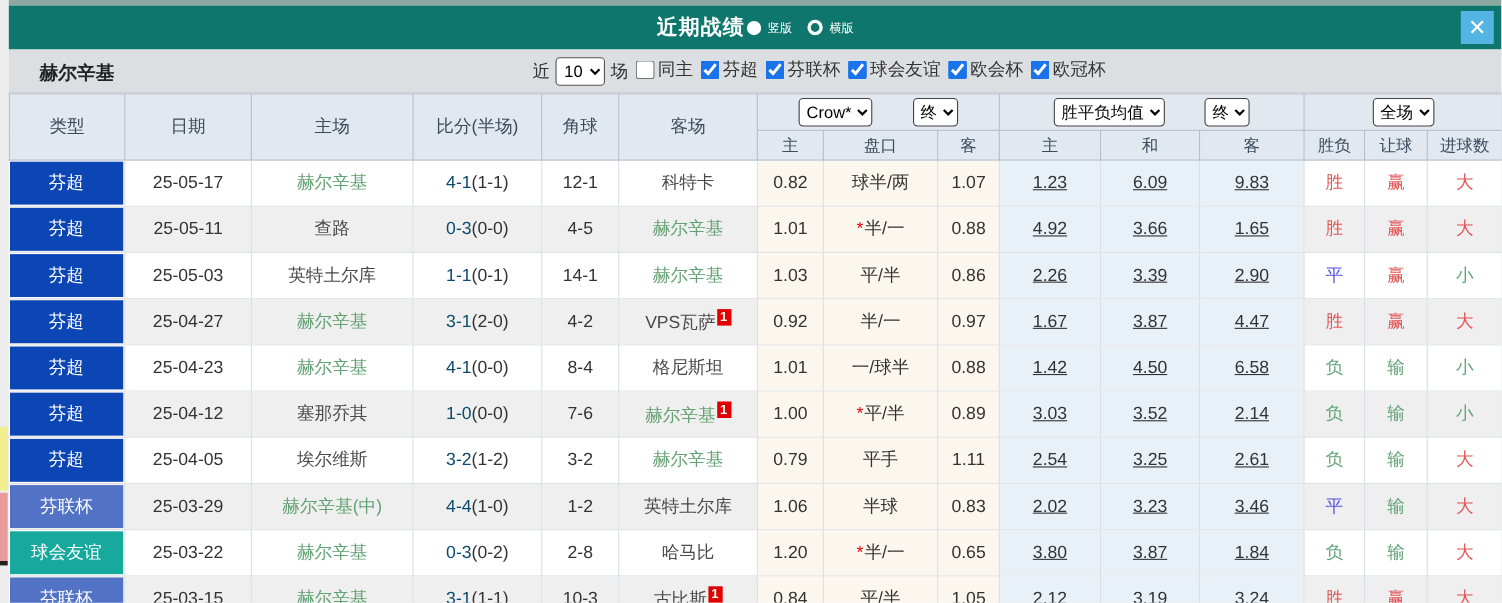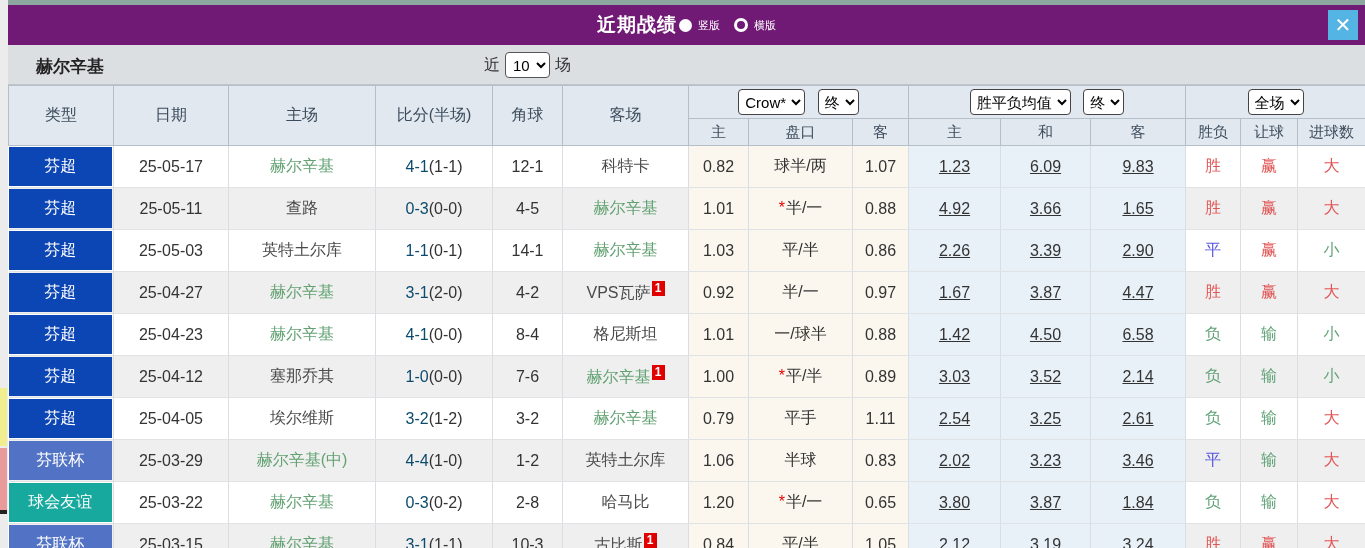--- a/index.html
+++ b/index.html
@@ -12,21 +12,21 @@
   
   .edge-strip { position:absolute; left:0; top:0; width:8px; height:548px; background:#ececec; }
   .edge-frag-yellow { position:absolute; left:0; top:388px; width:7px; height:58px; background:#f0ee8e; }
   .edge-frag-red    { position:absolute; left:0; top:448px; width:7px; height:62px; background:#e99b9b; }
   .edge-frag-black  { position:absolute; left:0; top:510px; width:7px; height:4px;  background:#222; }
 
   .panel { position:absolute; left:8px; top:0; width:1357px; height:548px; background:#fff; }
   .top-strip { height:5px; background:#8ca79f; }
 
   
-  .title-bar { height:40px; background:#701a75; position:relative; display:flex; align-items:center; justify-content:center; }
+  .title-bar { height:40px; background:#0f766e; position:relative; display:flex; align-items:center; justify-content:center; }
   .title-group { display:flex; align-items:center; }
   .title-text { color:#fff; font-weight:bold; font-size:19px; letter-spacing:1px; }
   .radio-dot { display:inline-block; width:13px; height:13px; border-radius:50%; background:#fff; margin-left:2px; }
   .radio-ring { display:inline-block; width:14px; height:14px; border-radius:50%; border:3px solid #fff; background:transparent; margin-left:14px; }
   .radio-label { color:#fff; font-size:11px; margin-left:6px; }
   .close-btn { position:absolute; right:7px; top:5px; width:30px; height:30px; background:#54b4e3;
                color:#fff; font-size:20px; font-weight:bold; display:flex; align-items:center; justify-content:center; cursor:pointer; }
 
   
   .filter-bar { height:40px; background:#dcdfe2; position:relative; border-bottom:1px solid #c2c6ca; }
@@ -34,21 +34,21 @@
   .filter-controls { position:absolute; left:476px; top:0; height:40px; display:flex; align-items:center; font-size:16px; color:#333; }
   .filter-controls select { margin:0 5px; font-size:15px; padding:2px 3px; border:1px solid #555; border-radius:4px; background:#fff; height:26px; }
   .cb { display:inline-flex; align-items:center; margin-left:7px; cursor:pointer; }
   .cb input { width:17px; height:17px; accent-color:#1a73e8; margin:0 3px 0 0; }
 
   
   table { border-collapse:collapse; table-layout:fixed; width:1357px; }
   thead th, thead td { background:#e1e8f0; color:#3c4c5c; font-weight:normal; border:1px solid #b5bfca; padding:0; }
   thead .hrow1 th { height:33px; font-size:16px; }
   thead .hrow2 th { height:27px; font-size:15px; }
-  thead select { font-size:15px; padding:1px 2px; border:1px solid #444; border-radius:4px; background:#fff; height:26px; margin:0 4px; }
+  thead select { font-size:15px; padding:1px 2px; border:1px solid #444; border-radius:4px; background:#fff; height:26px; margin:0 16px; }
   tbody td { border-right:1px solid #dadee2; border-bottom:1px solid #e0e3e6; text-align:center;
              font-size:16px; color:#333; height:41px; padding:0; overflow:hidden; white-space:nowrap; }
   tbody tr.even td { background:#efefef; }
   tbody tr.odd  td { background:#ffffff; }
   tbody td.crow { background:#fbf6ee !important; }
   tbody td.avg  { background:#e9f1f8 !important;text-decoration:underline; }
   td.type { padding:1px 1px 1px 0; }
   .badge { height:39px; display:flex; align-items:center; justify-content:center; color:#fff; font-size:16px; }
   .team-cell span.green { color:#62a272; }
   .team-cell { color:#4a4a4a; }
@@ -83,20 +83,39 @@
     </div>
     <div class="close-btn">✕</div>
   </div>
 
   <div class="filter-bar">
     <span class="team-name">赫尔辛基</span>
     <div class="filter-controls">
       <span>近</span>
       <select><option>10</option></select>
       <span>场</span>
+      <span><label class="cb">
+            <input type="checkbox" style="">
+            <span>同主</span>
+          </label><label class="cb">
+            <input type="checkbox" checked="" style="">
+            <span>芬超</span>
+          </label><label class="cb">
+            <input type="checkbox" checked="" style="">
+            <span>芬联杯</span>
+          </label><label class="cb">
+            <input type="checkbox" checked="" style="">
+            <span>球会友谊</span>
+          </label><label class="cb">
+            <input type="checkbox" checked="" style="">
+            <span>欧会杯</span>
+          </label><label class="cb">
+            <input type="checkbox" checked="" style="">
+            <span>欧冠杯</span>
+          </label></span>
     </div>
   </div>
 
   <table>
     <colgroup>
       <col style="width:105px">
         <col style="width:115px">
         <col style="width:147px">
       <col style="width:117px">
         <col style="width:70px">

